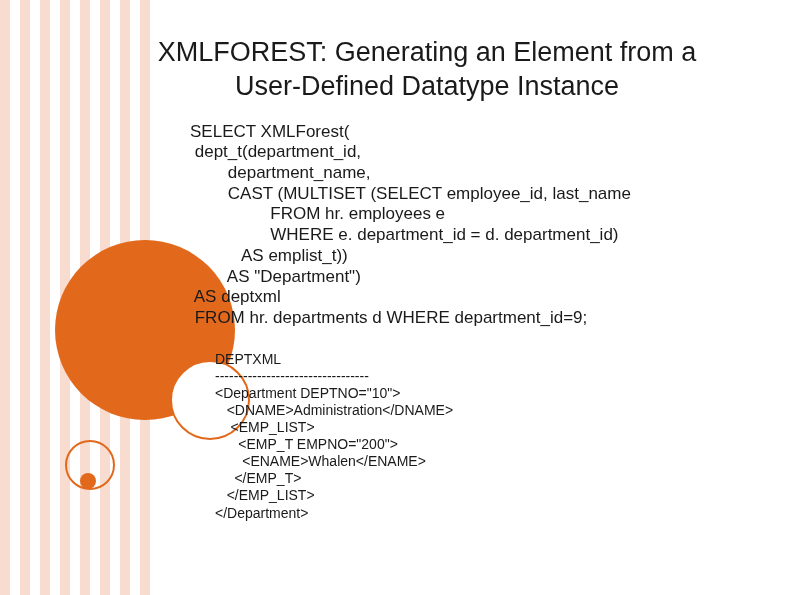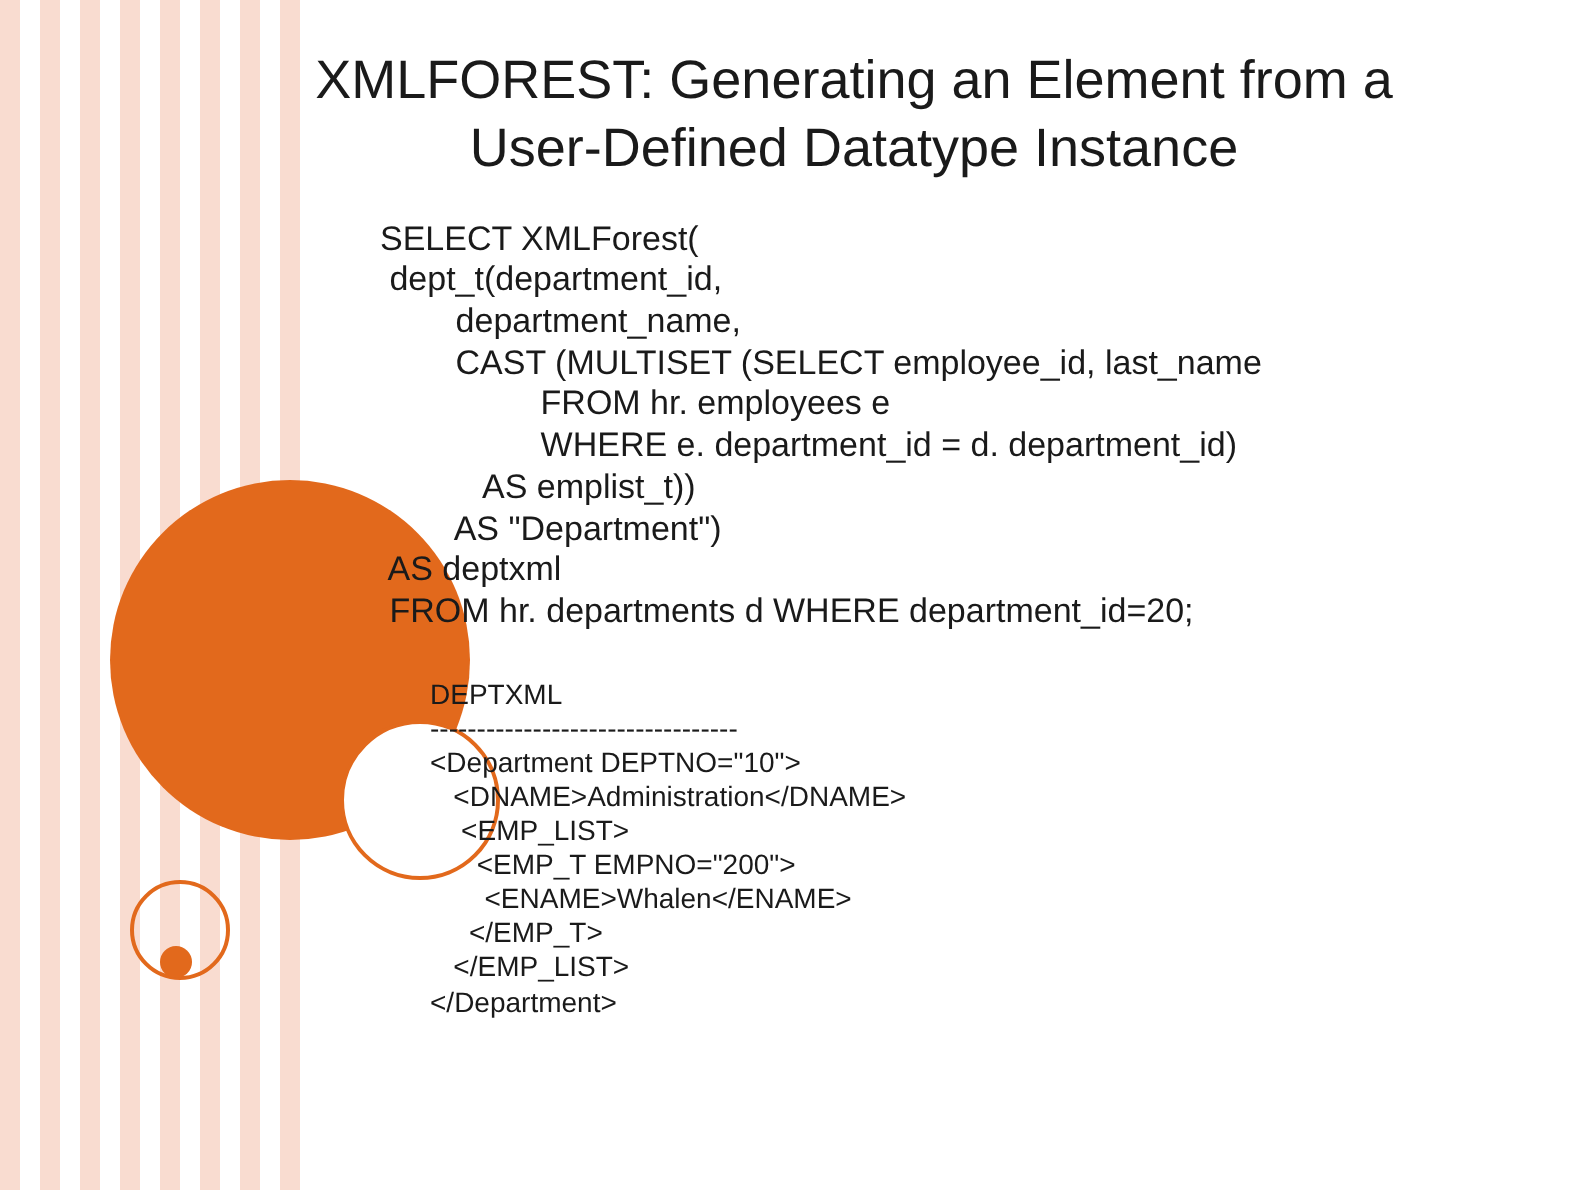--- a/index.html
+++ b/index.html
@@ -64,21 +64,21 @@
     height: 16px;
     border-radius: 50%;
     background: #e2691c;
     left: 80px;
     top: 473px;
     z-index: 3;
   }
   .content {
     position: relative;
     z-index: 4;
-    padding-top: 24px;
+    padding-top: 36px;
   }
   .title {
     font-size: 27px;
     font-weight: normal;
     text-align: center;
     color: #1a1a1a;
     line-height: 1.25;
     margin: 0 70px 18px 130px;
   }
   .code-block {
@@ -112,21 +112,21 @@
   <h1 class="title">XMLFOREST: Generating an Element from a User-Defined Datatype Instance</h1>
   <div class="code-block">SELECT XMLForest(
  dept_t(department_id,
         department_name,
         CAST (MULTISET (SELECT employee_id, last_name
                  FROM hr. employees e
                  WHERE e. department_id = d. department_id)
            AS emplist_t))
         AS "Department")
  AS deptxml
- FROM hr. departments d WHERE department_id=20;</div>
+ FROM hr. departments d WHERE department_id=9;</div>
   <div class="output-block">DEPTXML
 ---------------------------------
 &lt;Department DEPTNO="10"&gt;
    &lt;DNAME&gt;Administration&lt;/DNAME&gt;
     &lt;EMP_LIST&gt;
       &lt;EMP_T EMPNO="200"&gt;
        &lt;ENAME&gt;Whalen&lt;/ENAME&gt;
      &lt;/EMP_T&gt;
    &lt;/EMP_LIST&gt;
 &lt;/Department&gt;</div>

